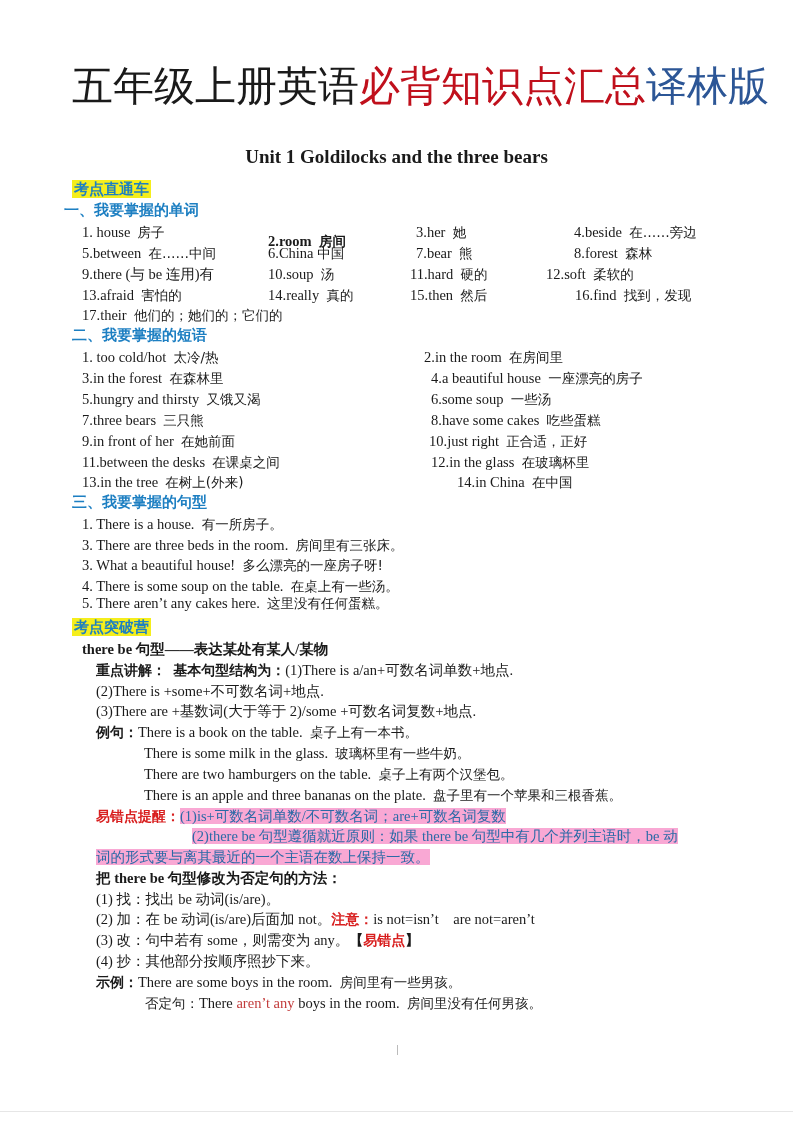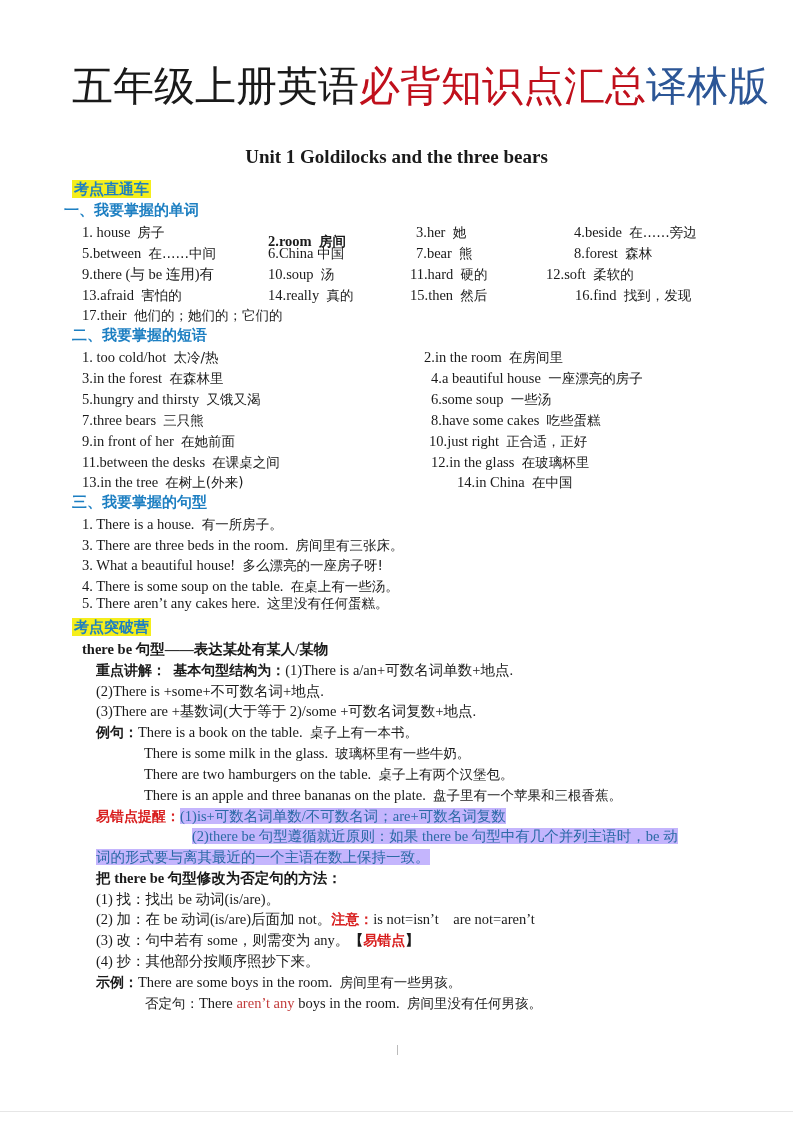--- a/index.html
+++ b/index.html
@@ -11,21 +11,21 @@
     .unit-title { position: absolute; left: 0; width: 793px; top: 146px; text-align: center;
       font-weight: bold; font-size: 19px; font-family: "Liberation Serif", serif; }
     .abs { position: absolute; white-space: nowrap; }
     .hl-yellow { background: #f5ee1c; color: #1d7fc2; font-weight: bold; font-size: 15px;
       font-family: "DejaVu Sans", sans-serif; padding: 0 2px; line-height: 19px; }
     .sec-head { color: #1d7fc2; font-weight: bold; font-size: 15px; font-family: "DejaVu Sans", sans-serif; }
     .item { font-size: 14.5px; font-family: "Liberation Serif", serif; line-height: 20px; }
     .item .zh { font-family: "DejaVu Sans", sans-serif; font-size: 13.5px; }
     .bold-zh { font-weight: bold; font-family: "DejaVu Sans", sans-serif; font-size: 14px; }
     .red-bold { color: #d81e1e; font-weight: bold; font-family: "DejaVu Sans", sans-serif; font-size: 14px; }
-    .blue-hl { background: #c4b5fd; color: #2b6aa6; }
+    .blue-hl { background: #f9a8d4; color: #2b6aa6; }
     .red-text { color: #c23b3b; }
     .footer-mark { position: absolute; left: 397px; top: 1045px; width: 1px; height: 10px; background: #bbbbbb; }
     .bottom-rule { position: absolute; left: 0; top: 1111px; width: 793px; height: 1px; background: #e6e6e6; }
   </style>
 </head>
 <body>
 
 <div class="page-title">
   <span class="t-black">五年级上册英语</span><span class="t-red">必背知识点汇总</span><span class="t-blue">译林版</span>
 </div>

